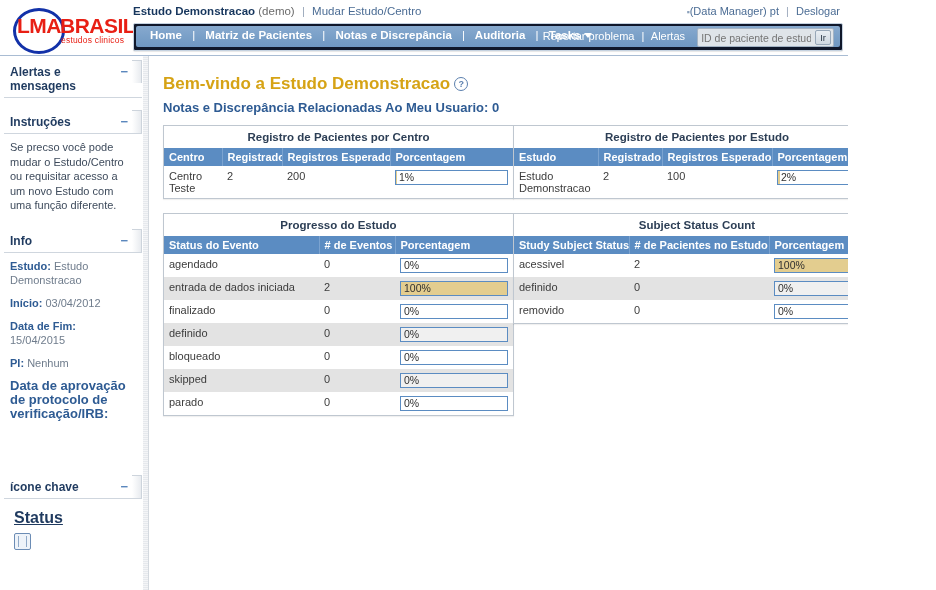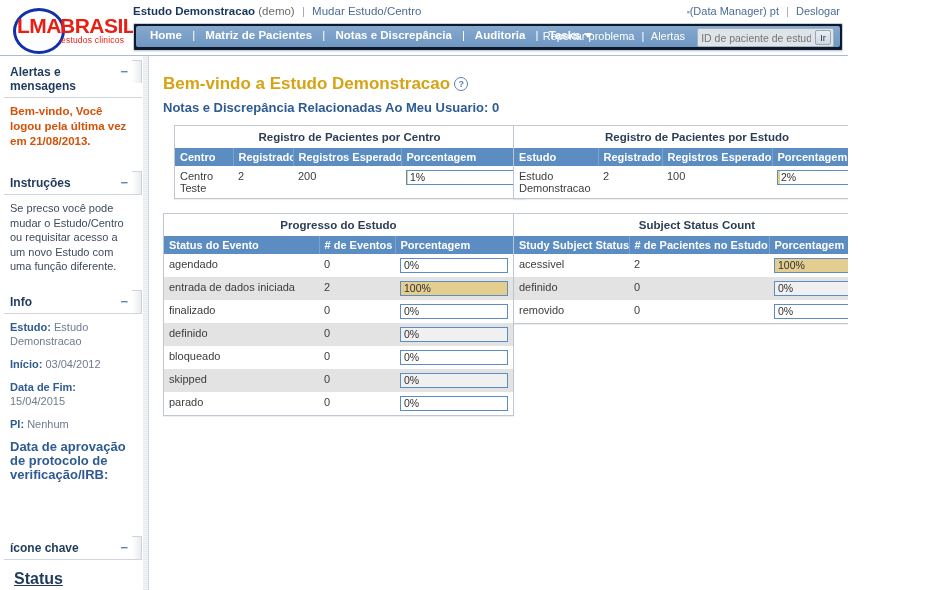--- a/index.html
+++ b/index.html
@@ -240,23 +240,20 @@
 
   <div class="content">
 
     <div class="sidebar">
 
       <div class="panel" style="margin-top:4px;">
         <div class="panel-head">
           <span>Alertas e mensagens</span>
           <span class="minus">−</span>
           <span class="panel-tab"></span>
-        </div>
-        <div class="panel-body">
-          <div class="alert-text">Bem-vindo, Você logou pela última vez em 21/08/2013.</div>
         </div>
       </div>
 
       <div class="panel" style="margin-top:12px;">
         <div class="panel-head">
           <span>Instruções</span>
           <span class="minus">−</span>
           <span class="panel-tab"></span>
         </div>
         <div class="panel-body">
@@ -312,21 +309,21 @@
 
     <div class="main">
 
       <div class="welcome">
         <span>Bem-vindo a Estudo Demonstracao</span><span class="help-ico">?</span>
       </div>
       <div class="subtitle">Notas e Discrepância Relacionadas Ao Meu Usuario: 0</div>
 
       <div class="grid" style="height:370px;">
 
-        <div class="card" style="left:0px;top:0px;width:349px;margin-left:11px;">
+        <div class="card" style="left:0px;top:0px;width:349px;">
           <div class="card-title">Registro de Pacientes por Centro</div>
           <table class="t">
             <colgroup>
                 <col style="width:58px">
                 <col style="width:60px">
                 <col style="width:108px">
                 <col>
               </colgroup>
             <thead>
               <tr>

